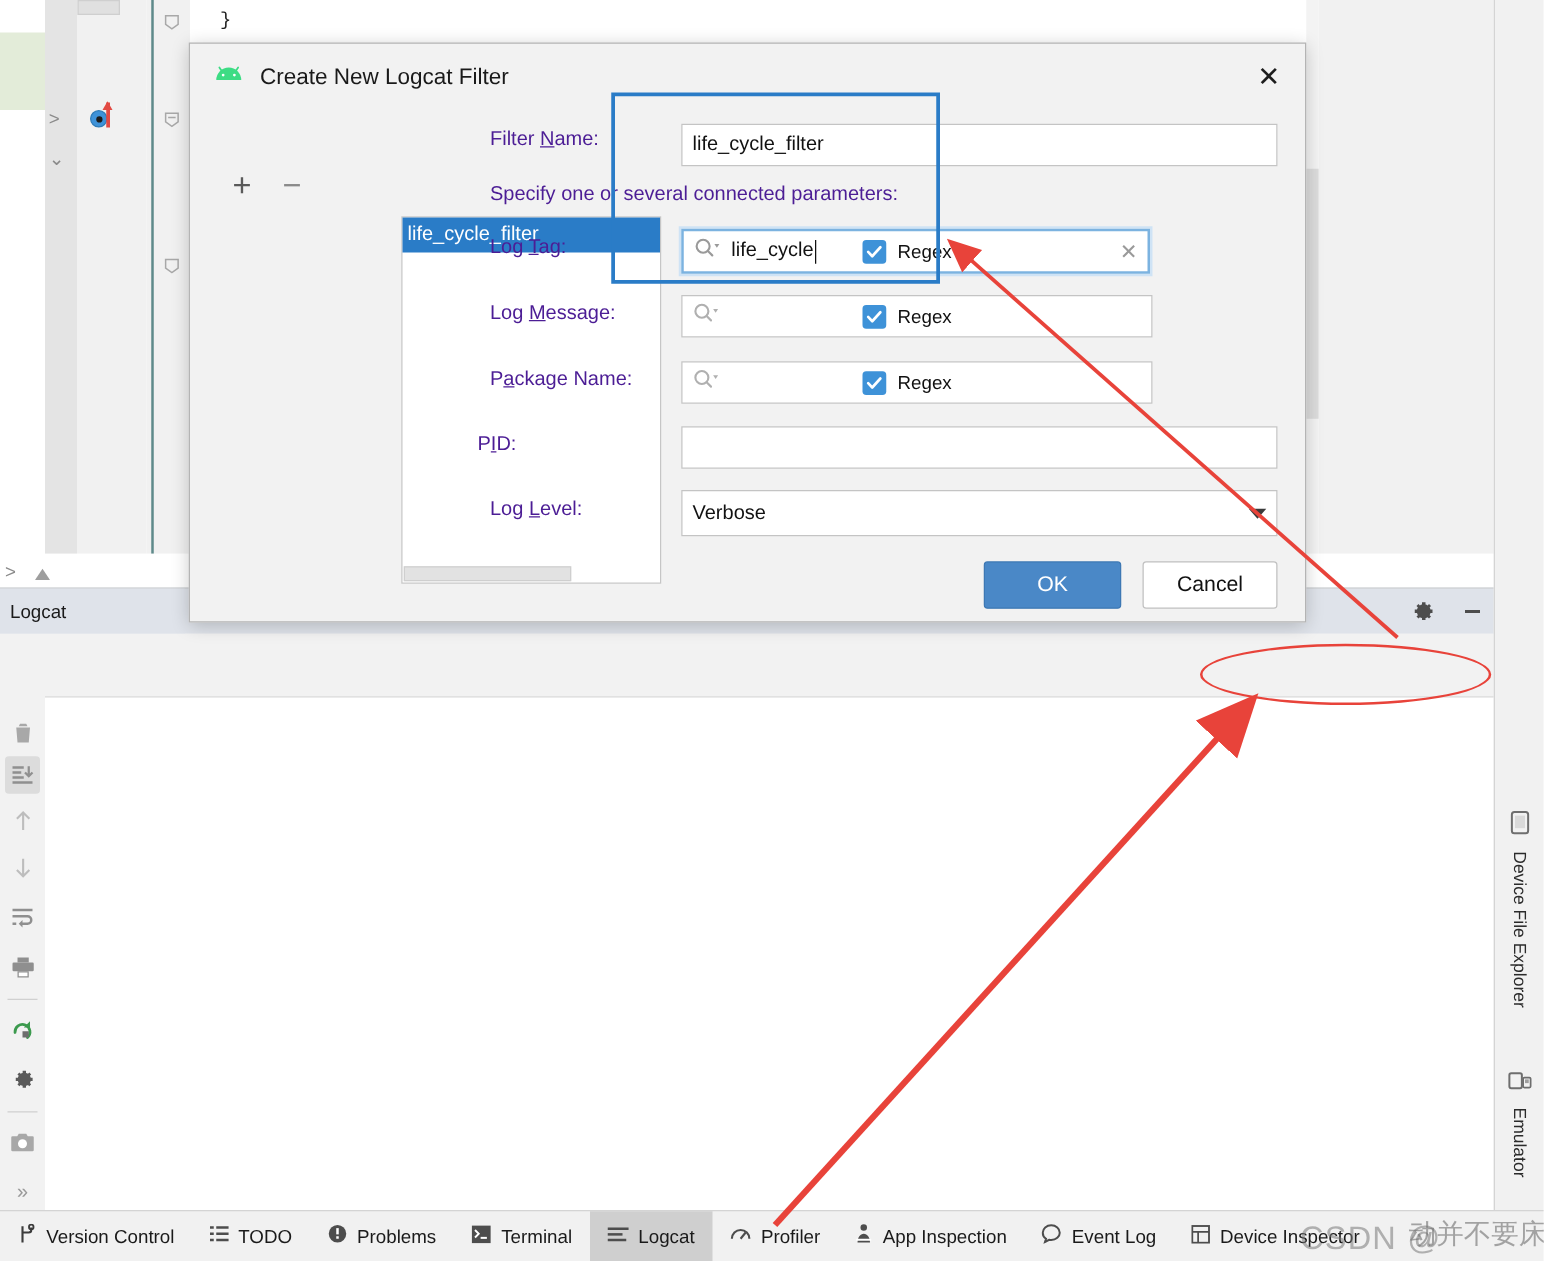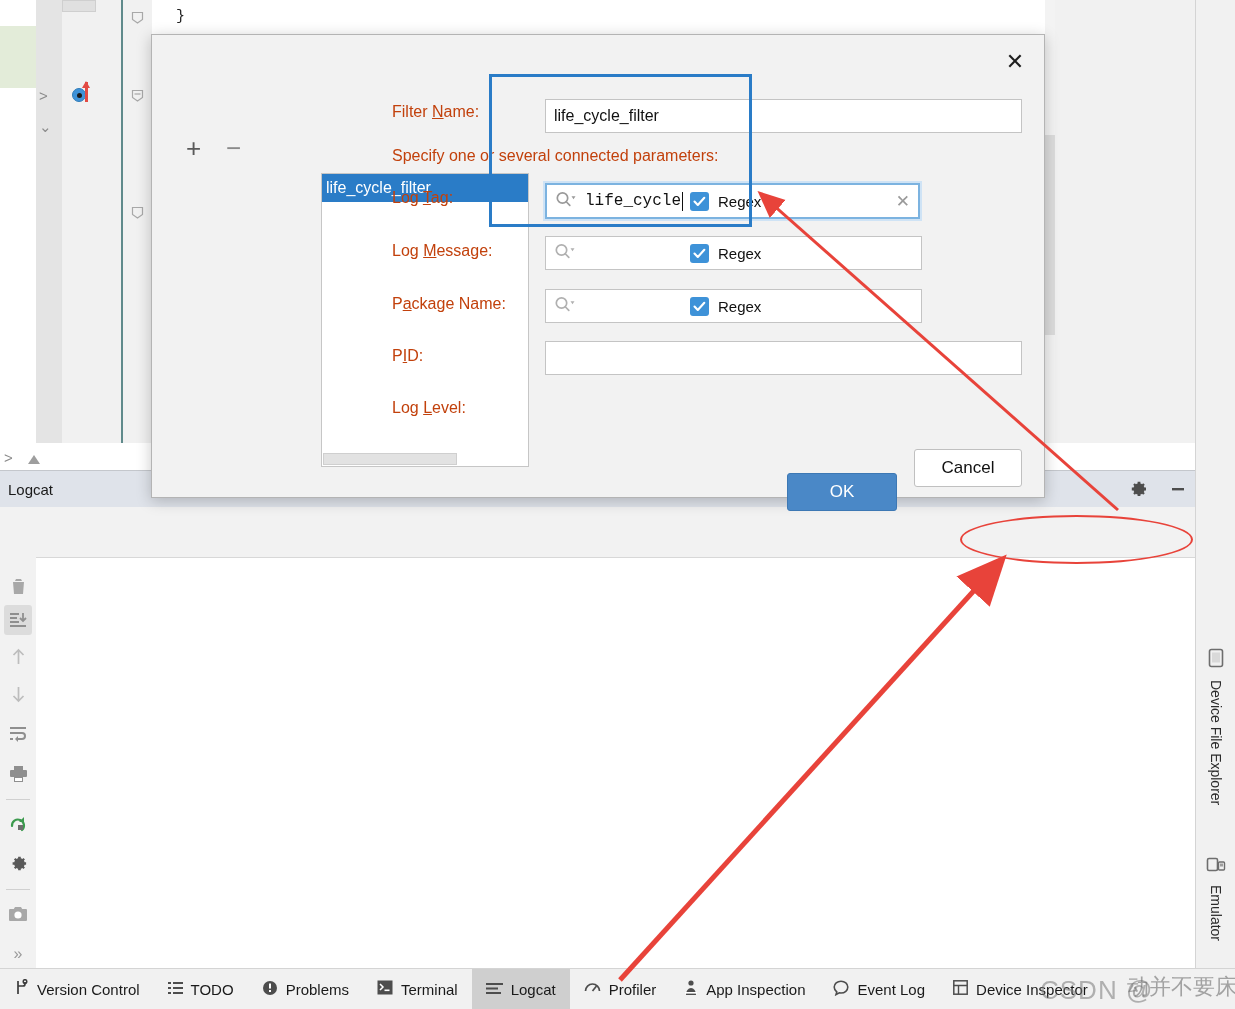--- a/index.html
+++ b/index.html
@@ -216,30 +216,30 @@
   }
   .dlg-list-item{
     height:28px; background:#2a7cc7; color:#ffffff;
     display:flex; align-items:center; padding-left:4px; font-size:16px;
   }
   .dlg-list-hscroll{
     position:absolute; left:1px; bottom:1px; width:134px; height:12px;
     background:#e2e2e2; border:1px solid #cfcfcf;
   }
   .frow{ position:absolute; display:flex; align-items:center; }
-  .flabel{ font-size:16px; color:#c2410c; white-space:nowrap; }
+  .flabel{ font-size:16px; color:#4c1d95; white-space:nowrap; }
   .flabel u{ text-decoration: underline; }
   .finput{
     background:#ffffff; border:1px solid #c4c4c4; height:34px;
     display:flex; align-items:center; padding:0 8px; font-size:16px; color:#111;
   }
   .finput.focus{
     border:2px solid #7cb3e0; box-shadow:0 0 0 2px #cfe3f5;
   }
-  .fval{ margin-left:8px;font-family:Liberation Mono, monospace; }
+  .fval{ margin-left:8px; }
   .caret-text{
     display:inline-block; width:1px; height:19px; background:#111; margin-left:1px;
     vertical-align:-3px;
   }
   .clear-x{ margin-left:auto; color:#9a9a9a; font-size:17px; cursor:pointer; }
   .dlg-btn{
     height:38px; border-radius:3px; font-size:17px;
     display:flex; align-items:center; justify-content:center;
   }
   .dlg-btn.primary{ background:#4a88c7; color:#ffffff; border:1px solid #3d78b4; }
@@ -558,20 +558,31 @@
         <svg width="15" height="15" viewBox="0 0 15 15">
             <rect x="0.8" y="0.8" width="13.4" height="13.4" fill="none" stroke="#4d4d4d" stroke-width="1.5"></rect>
             <path d="M0.8 5.5h13.4M5.5 5.5v8.7" stroke="#4d4d4d" stroke-width="1.4"></path>
           </svg>
       </span>
       <span>Device Inspector</span>
     </div>
   </div>
 
   <div class="dialog">
+    <div class="dlg-title">
+      <span>
+        <svg width="26" height="16" viewBox="0 0 26 16">
+          <path fill="#3ddc84" d="M3 13a10 10 0 0120 0z"></path>
+          <circle cx="8.5" cy="9" r="1.1" fill="#ffffff"></circle>
+          <circle cx="17.5" cy="9" r="1.1" fill="#ffffff"></circle>
+          <path d="M5.5 3l2 3M20.5 3l-2 3" stroke="#3ddc84" stroke-width="1.4" stroke-linecap="round"></path>
+        </svg>
+      </span>
+      <span class="dlg-title-text">Create New Logcat Filter</span>
+    </div>
     <div class="dlg-close">✕</div>
 
     <div class="dlg-plus">+</div>
     <div class="dlg-minus">−</div>
 
     <div class="dlg-list">
       <div class="dlg-list-item">
         <span>life_cycle_filter</span>
       </div>
       <div class="dlg-list-hscroll"></div>
@@ -649,32 +660,36 @@
     </div>
     <div style="position:absolute; left:538px; top:262px; display:flex; align-items:center;">
       <span class="chk">
         <svg width="13" height="11" viewBox="0 0 13 11">
             <path d="M1.5 5.5l3.3 3.5L11.3 1.8" fill="none" stroke="#ffffff" stroke-width="2.1" stroke-linecap="round" stroke-linejoin="round"></path>
           </svg>
       </span>
       <span class="regex-lbl">Regex</span>
     </div>
 
-    <div class="frow" style="left:240px; top:312px;">
+    <div class="frow" style="left:230px; top:312px;">
       <span class="flabel"><span>P</span><u>I</u><span>D:</span></span>
     </div>
     <div class="finput" style="position:absolute; left:393px; top:306px; width:477px; height:34px;">
       <span></span>
     </div>
 
     <div class="frow" style="left:240px; top:364px;">
       <span class="flabel"><span>Log </span><u>L</u><span>evel:</span></span>
     </div>
-
-    <div class="dlg-btn primary" style="position:absolute; left:635px; top:414px; width:110px;margin-top:24px;">
+    <div class="finput" style="position:absolute; left:393px; top:357px; width:477px; height:37px; justify-content:space-between;">
+      <span>Verbose</span>
+      <span style="width:0;height:0;border-left:7px solid transparent;border-right:7px solid transparent;border-top:8px solid #3a3a3a;"></span>
+    </div>
+
+    <div class="dlg-btn primary" style="position:absolute; left:635px; top:414px; width:110px;">
       <span>OK</span>
     </div>
     <div class="dlg-btn secondary" style="position:absolute; left:762px; top:414px; width:108px;">
       <span>Cancel</span>
     </div>
   </div>
 
   <div class="anno">
     <div class="blue-box"></div>
     <div class="red-ellipse"></div>

